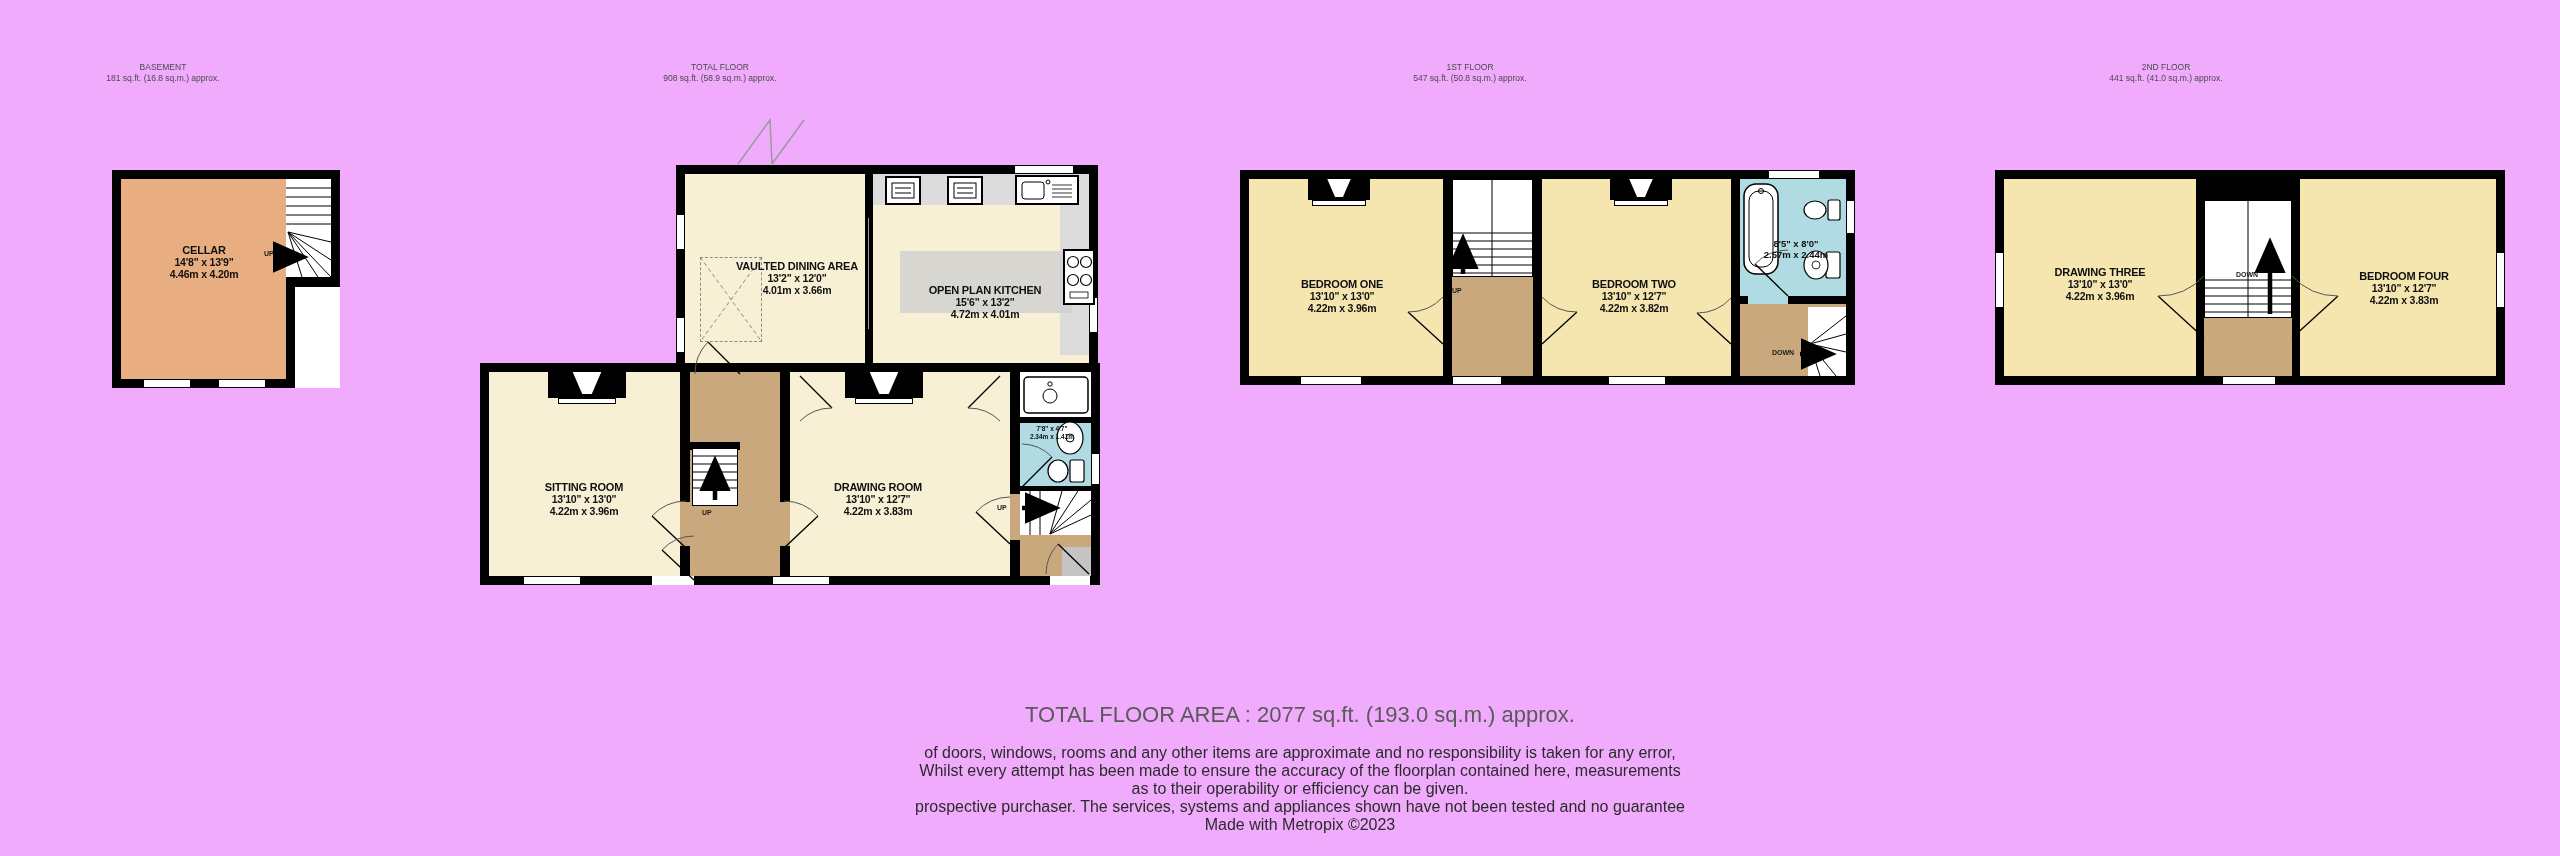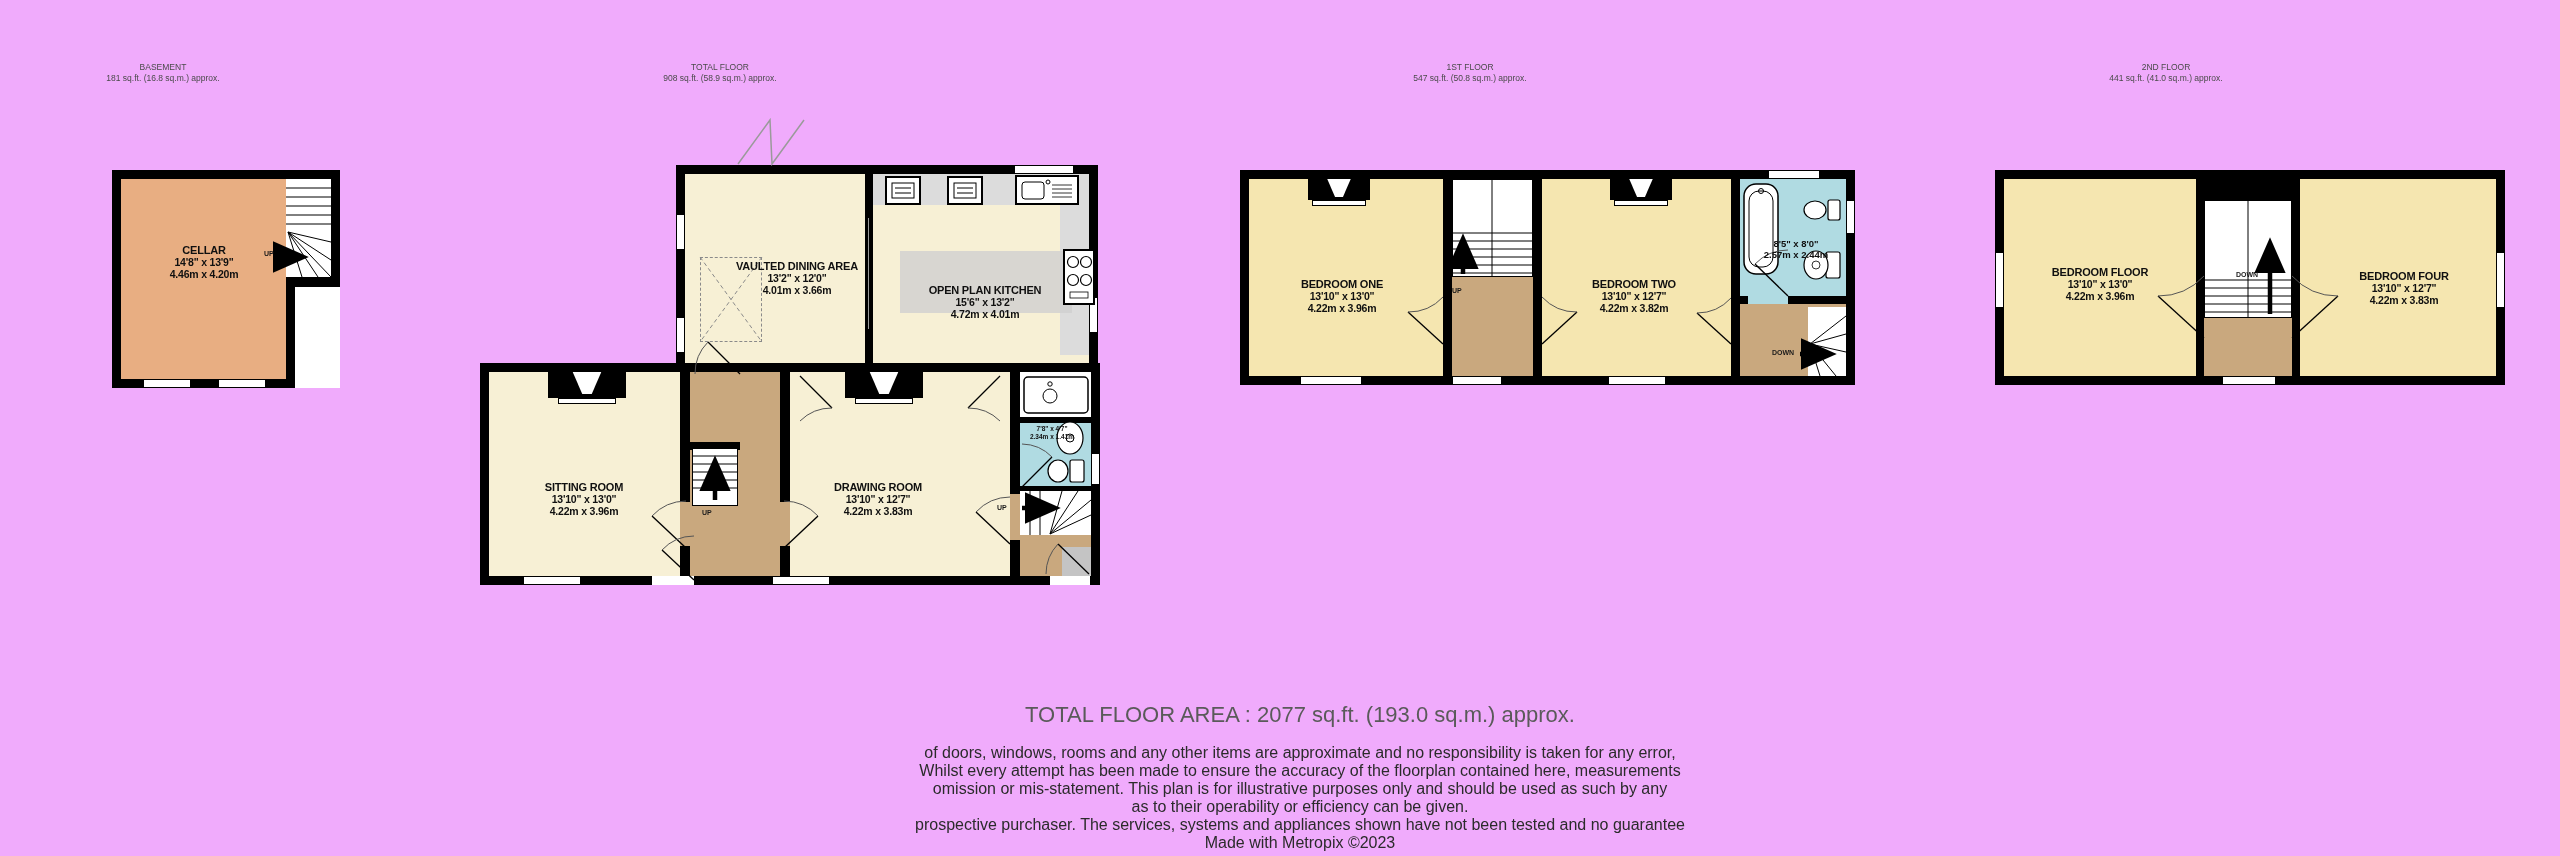--- a/index.html
+++ b/index.html
@@ -203,21 +203,21 @@
     <div class="landing" style="left:209px;top:148px;width:88px;height:58px;background:#c9a87e;"></div>
     <div class="stair" style="left:209px;top:30px;width:88px;height:118px;"></div>
     <div class="wall" style="left:297px;top:9px;width:8px;height:113px;"></div>
     <div class="wall" style="left:297px;top:166px;width:8px;height:40px;"></div>
     <div class="room" style="left:305px;top:9px;width:196px;height:197px;background:#f5e6b0;"></div>
     <div class="win" style="left:0px;top:82px;width:9px;height:56px;"></div>
     <div class="win" style="left:501px;top:82px;width:9px;height:56px;"></div>
     <div class="win" style="left:227px;top:206px;width:54px;height:9px;"></div>
   </div>
   <div class="lbl" style="left:2010px;top:266px;width:180px;">
-    <span class="nm">BEDROOM FLOOR</span>
+    <span class="nm">DRAWING THREE</span>
     <span class="dim">13'10" x 13'0"</span>
     <span class="dim">4.22m x 3.96m</span>
   </div>
   <div class="lbl" style="left:2314px;top:270px;width:180px;">
     <span class="nm">BEDROOM FOUR</span>
     <span class="dim">13'10" x 12'7"</span>
     <span class="dim">4.22m x 3.83m</span>
   </div>
   <div class="updn" style="left:2236px;top:271px;">DOWN</div>
 
@@ -392,19 +392,18 @@
       <path d="M2158,296 A62,62 0 0 0 2204,276" stroke="#555" stroke-width="1"></path>
       <line x1="2292" y1="338" x2="2338" y2="296" stroke="#000" stroke-width="1.3"></line>
       <path d="M2338,296 A62,62 0 0 1 2292,276" stroke="#555" stroke-width="1"></path>
     </g>
   </svg>
 
   <div class="footer-total" style="left:800px;top:702px;width:1000px;">TOTAL FLOOR AREA : 2077 sq.ft. (193.0 sq.m.) approx.</div>
   <div class="footer-disc" style="left:850px;top:744px;width:900px;">
     <div>of doors, windows, rooms and any other items are approximate and no responsibility is taken for any error,</div>
     <div>Whilst every attempt has been made to ensure the accuracy of the floorplan contained here, measurements</div>
-    <div>omission or mis-statement. This plan is for illustrative purposes only and should be used as such by any</div>
     <div>as to their operability or efficiency can be given.</div>
     <div>prospective purchaser. The services, systems and appliances shown have not been tested and no guarantee</div>
     <div>Made with Metropix ©2023</div>
   </div>
 
 </div>
 
 </body></html>

